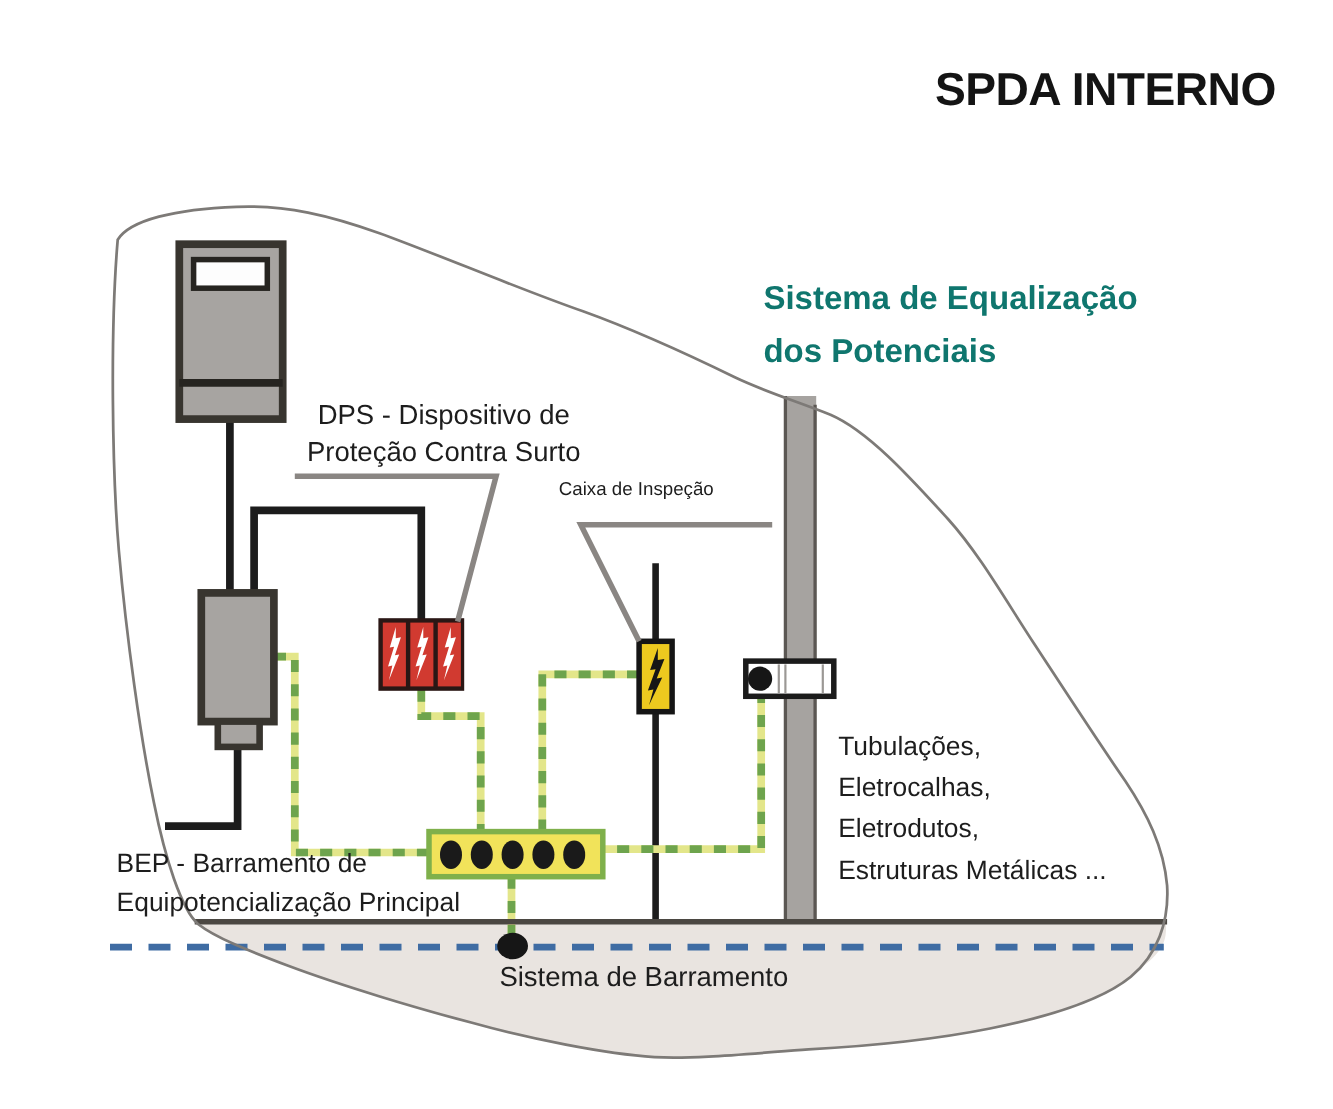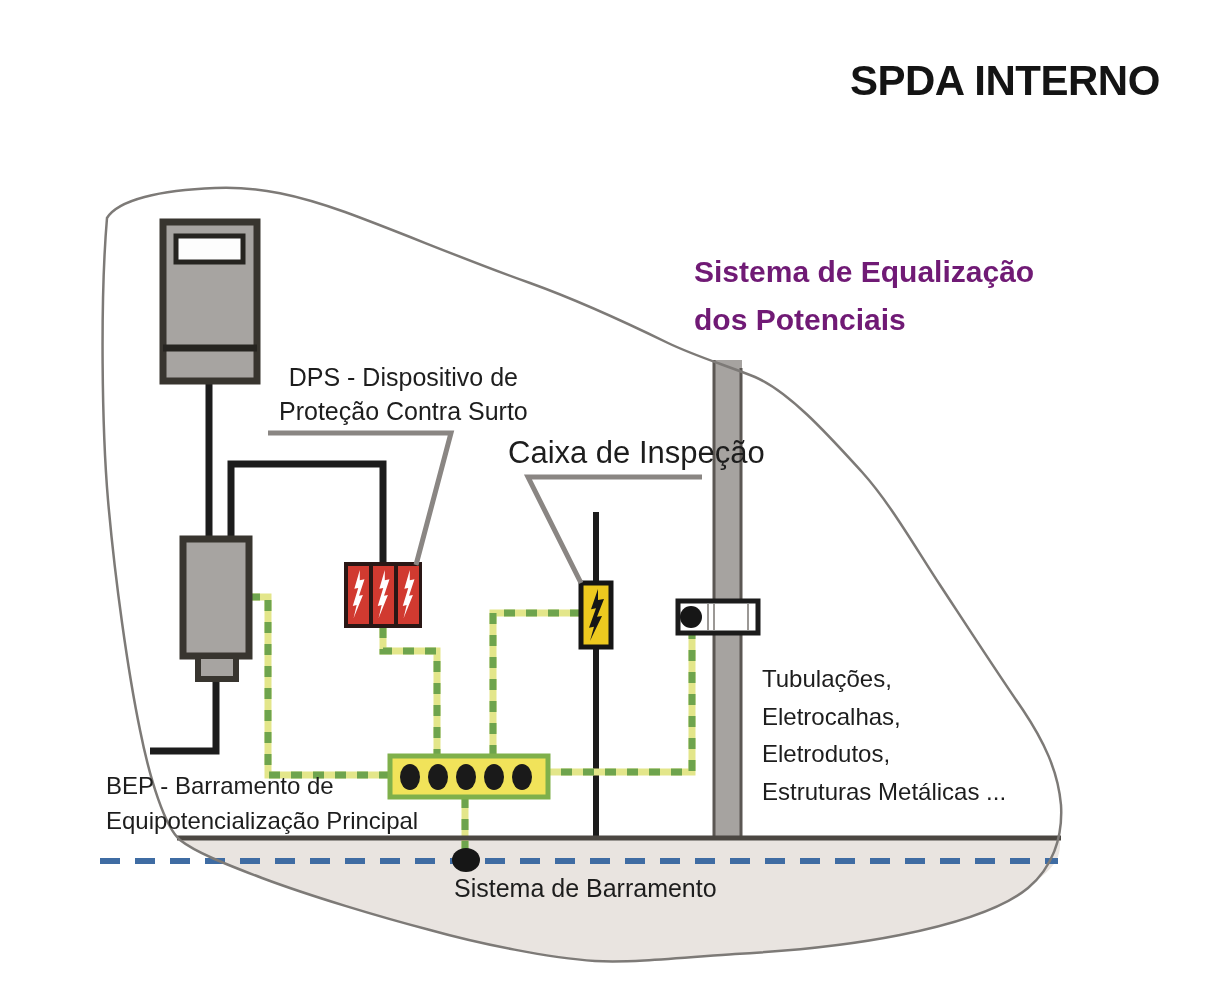--- a/index.html
+++ b/index.html
@@ -3,23 +3,23 @@
 <meta charset="utf-8">
 <style>
   html,body{margin:0;padding:0;background:#ffffff;}
   .stage{
     position:relative;width:1212px;height:1008px;background:#ffffff;overflow:hidden;
     font-family:"Liberation Sans",sans-serif;color:#1d1d1d;
   }
   .stage svg{position:absolute;left:0;top:0;}
   .txt{position:absolute;white-space:pre-line;}
   .title{left:850px;top:57px;font-size:42px;font-weight:700;letter-spacing:-0.5px;color:#141414;}
-  .heading{left:694px;top:248px;font-size:30px;font-weight:700;line-height:48px;color:#701a75;}
+  .heading{left:694px;top:248px;font-size:30px;font-weight:700;line-height:48px;color:#0f766e;}
   .lbl-dps{left:279px;top:360px;font-size:25px;line-height:34px;text-align:center;}
-  .lbl-caixa{left:508px;top:435px;font-size:31px;}
+  .lbl-caixa{left:508px;top:435px;font-size:17px;}
   .lbl-metallic{left:762px;top:660px;font-size:24px;line-height:37.5px;}
   .lbl-bep{left:106px;top:768px;font-size:24px;line-height:35px;}
   .lbl-ground{left:454px;top:874px;font-size:25px;}
 </style>
 </head>
 <body>
 
 <div class="stage">
 
 <svg width="1212" height="1008" viewBox="0 0 1212 1008">

